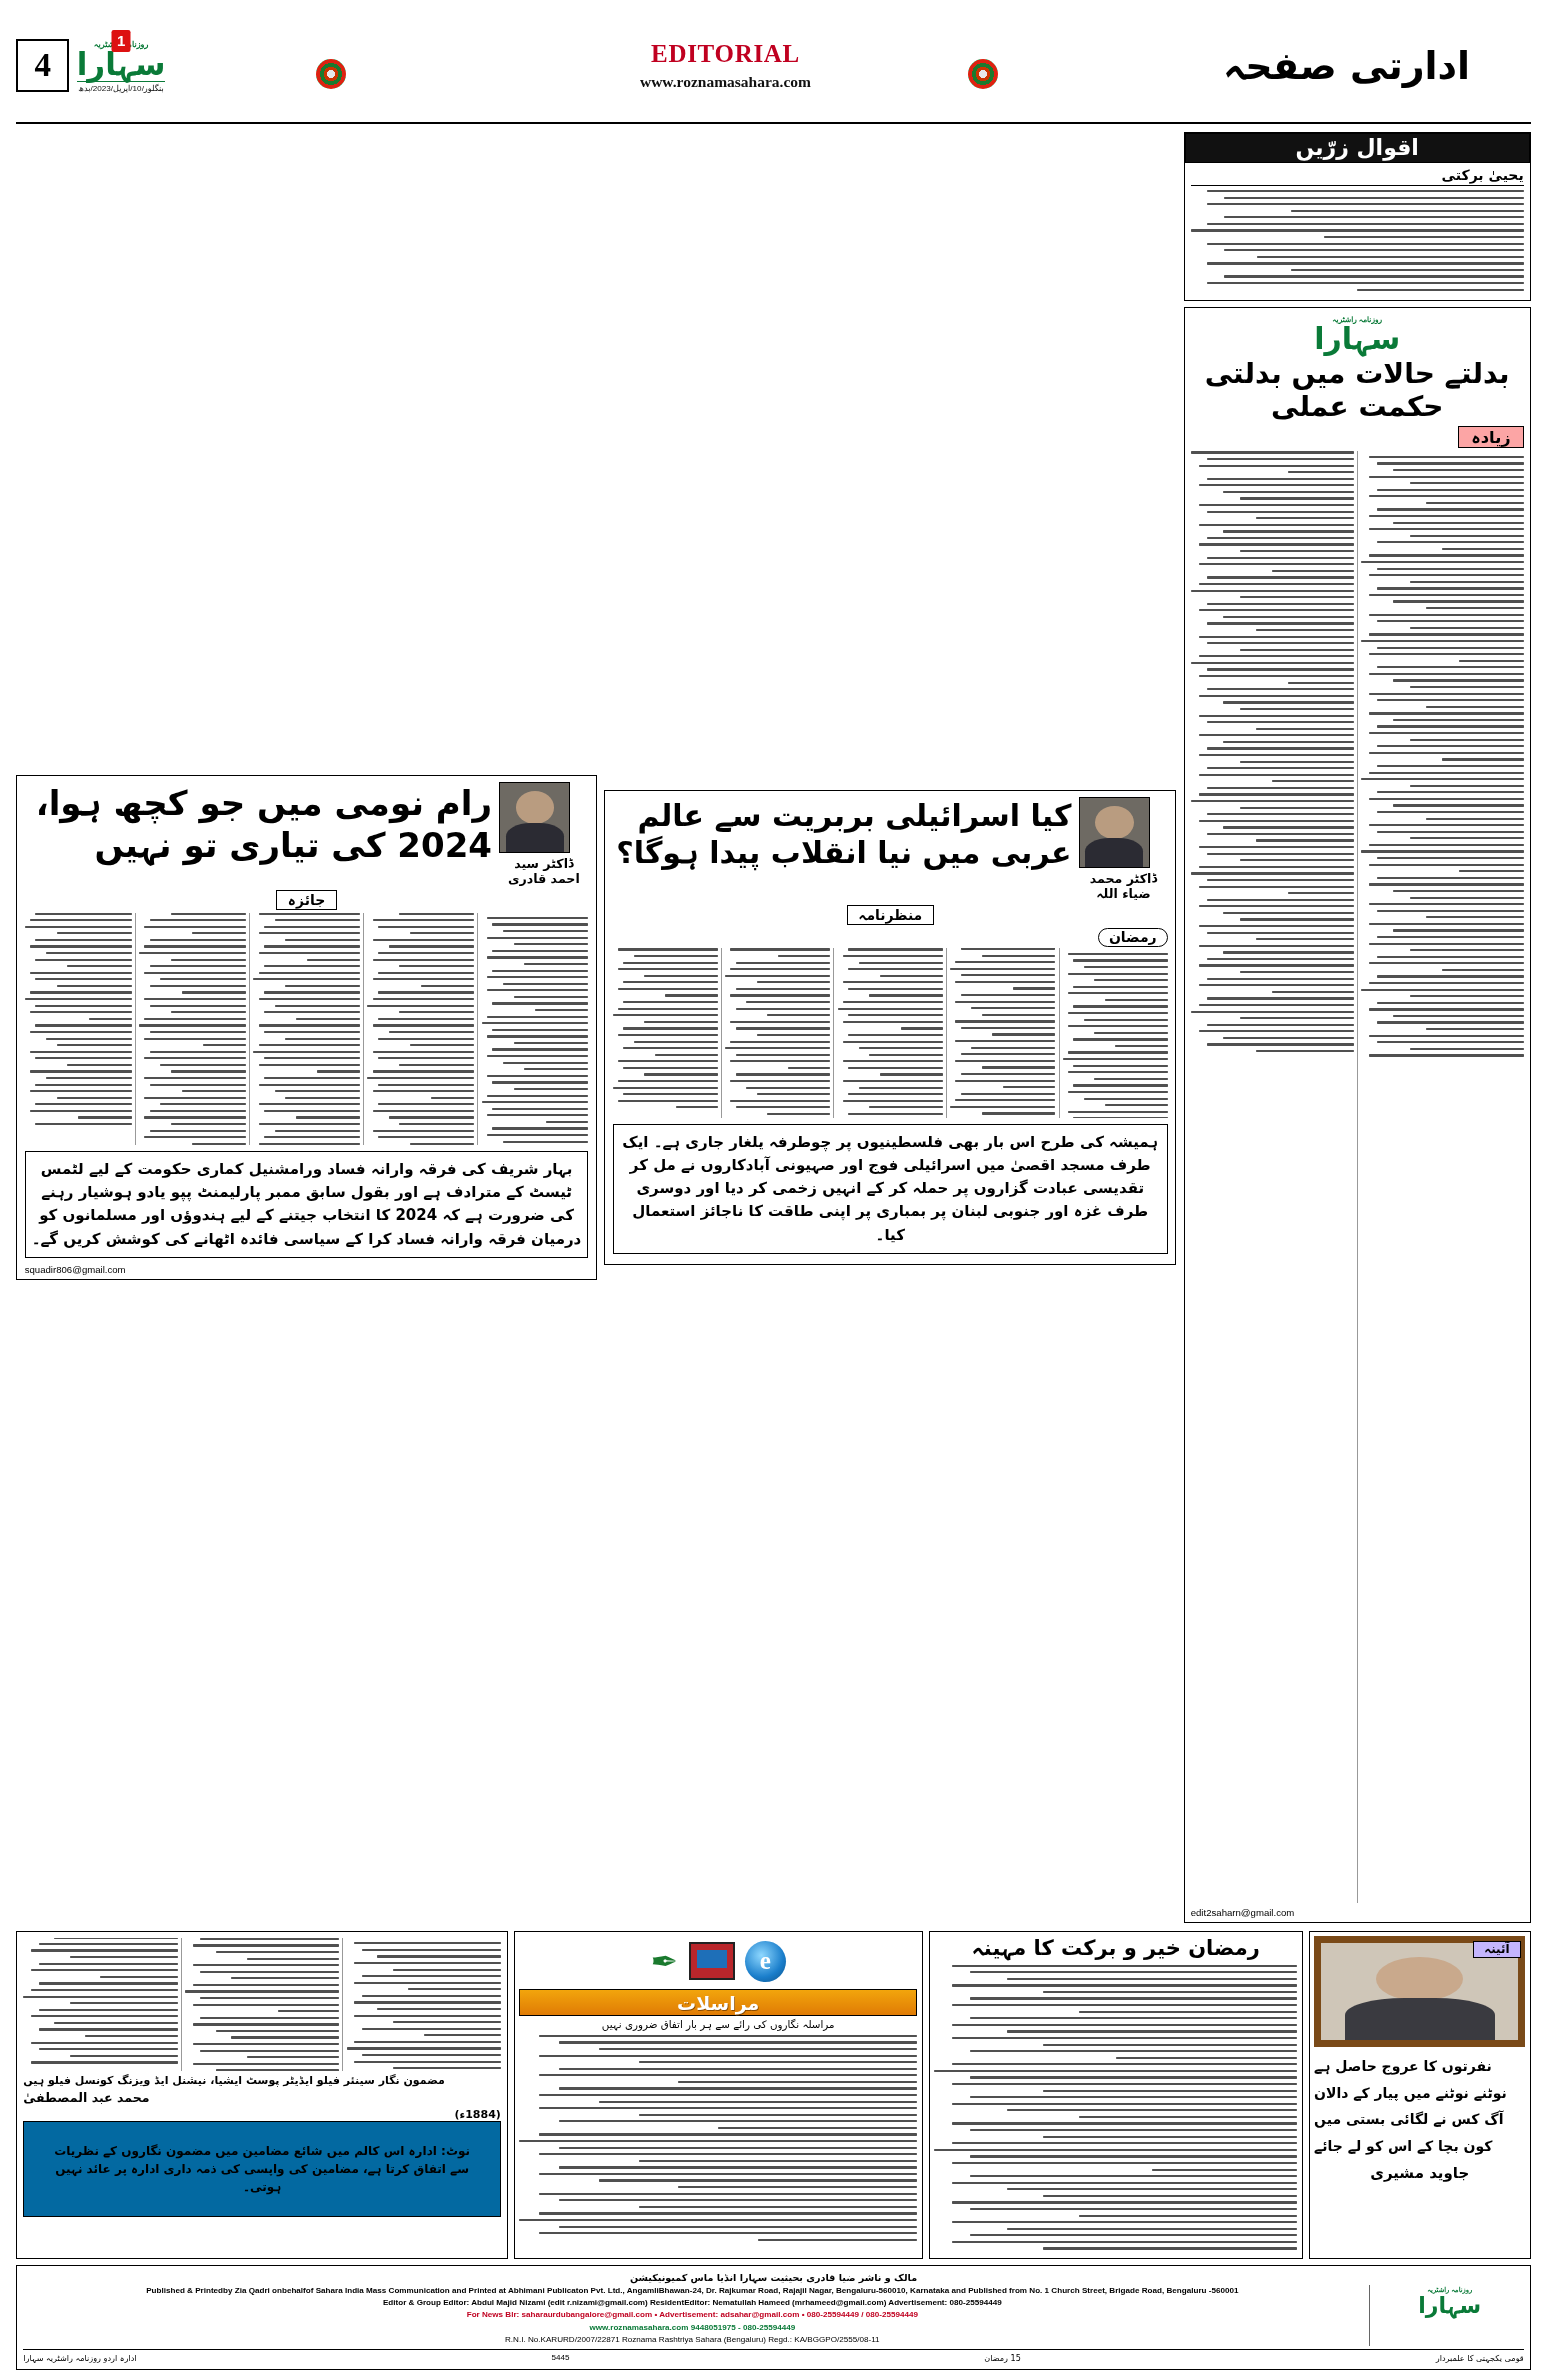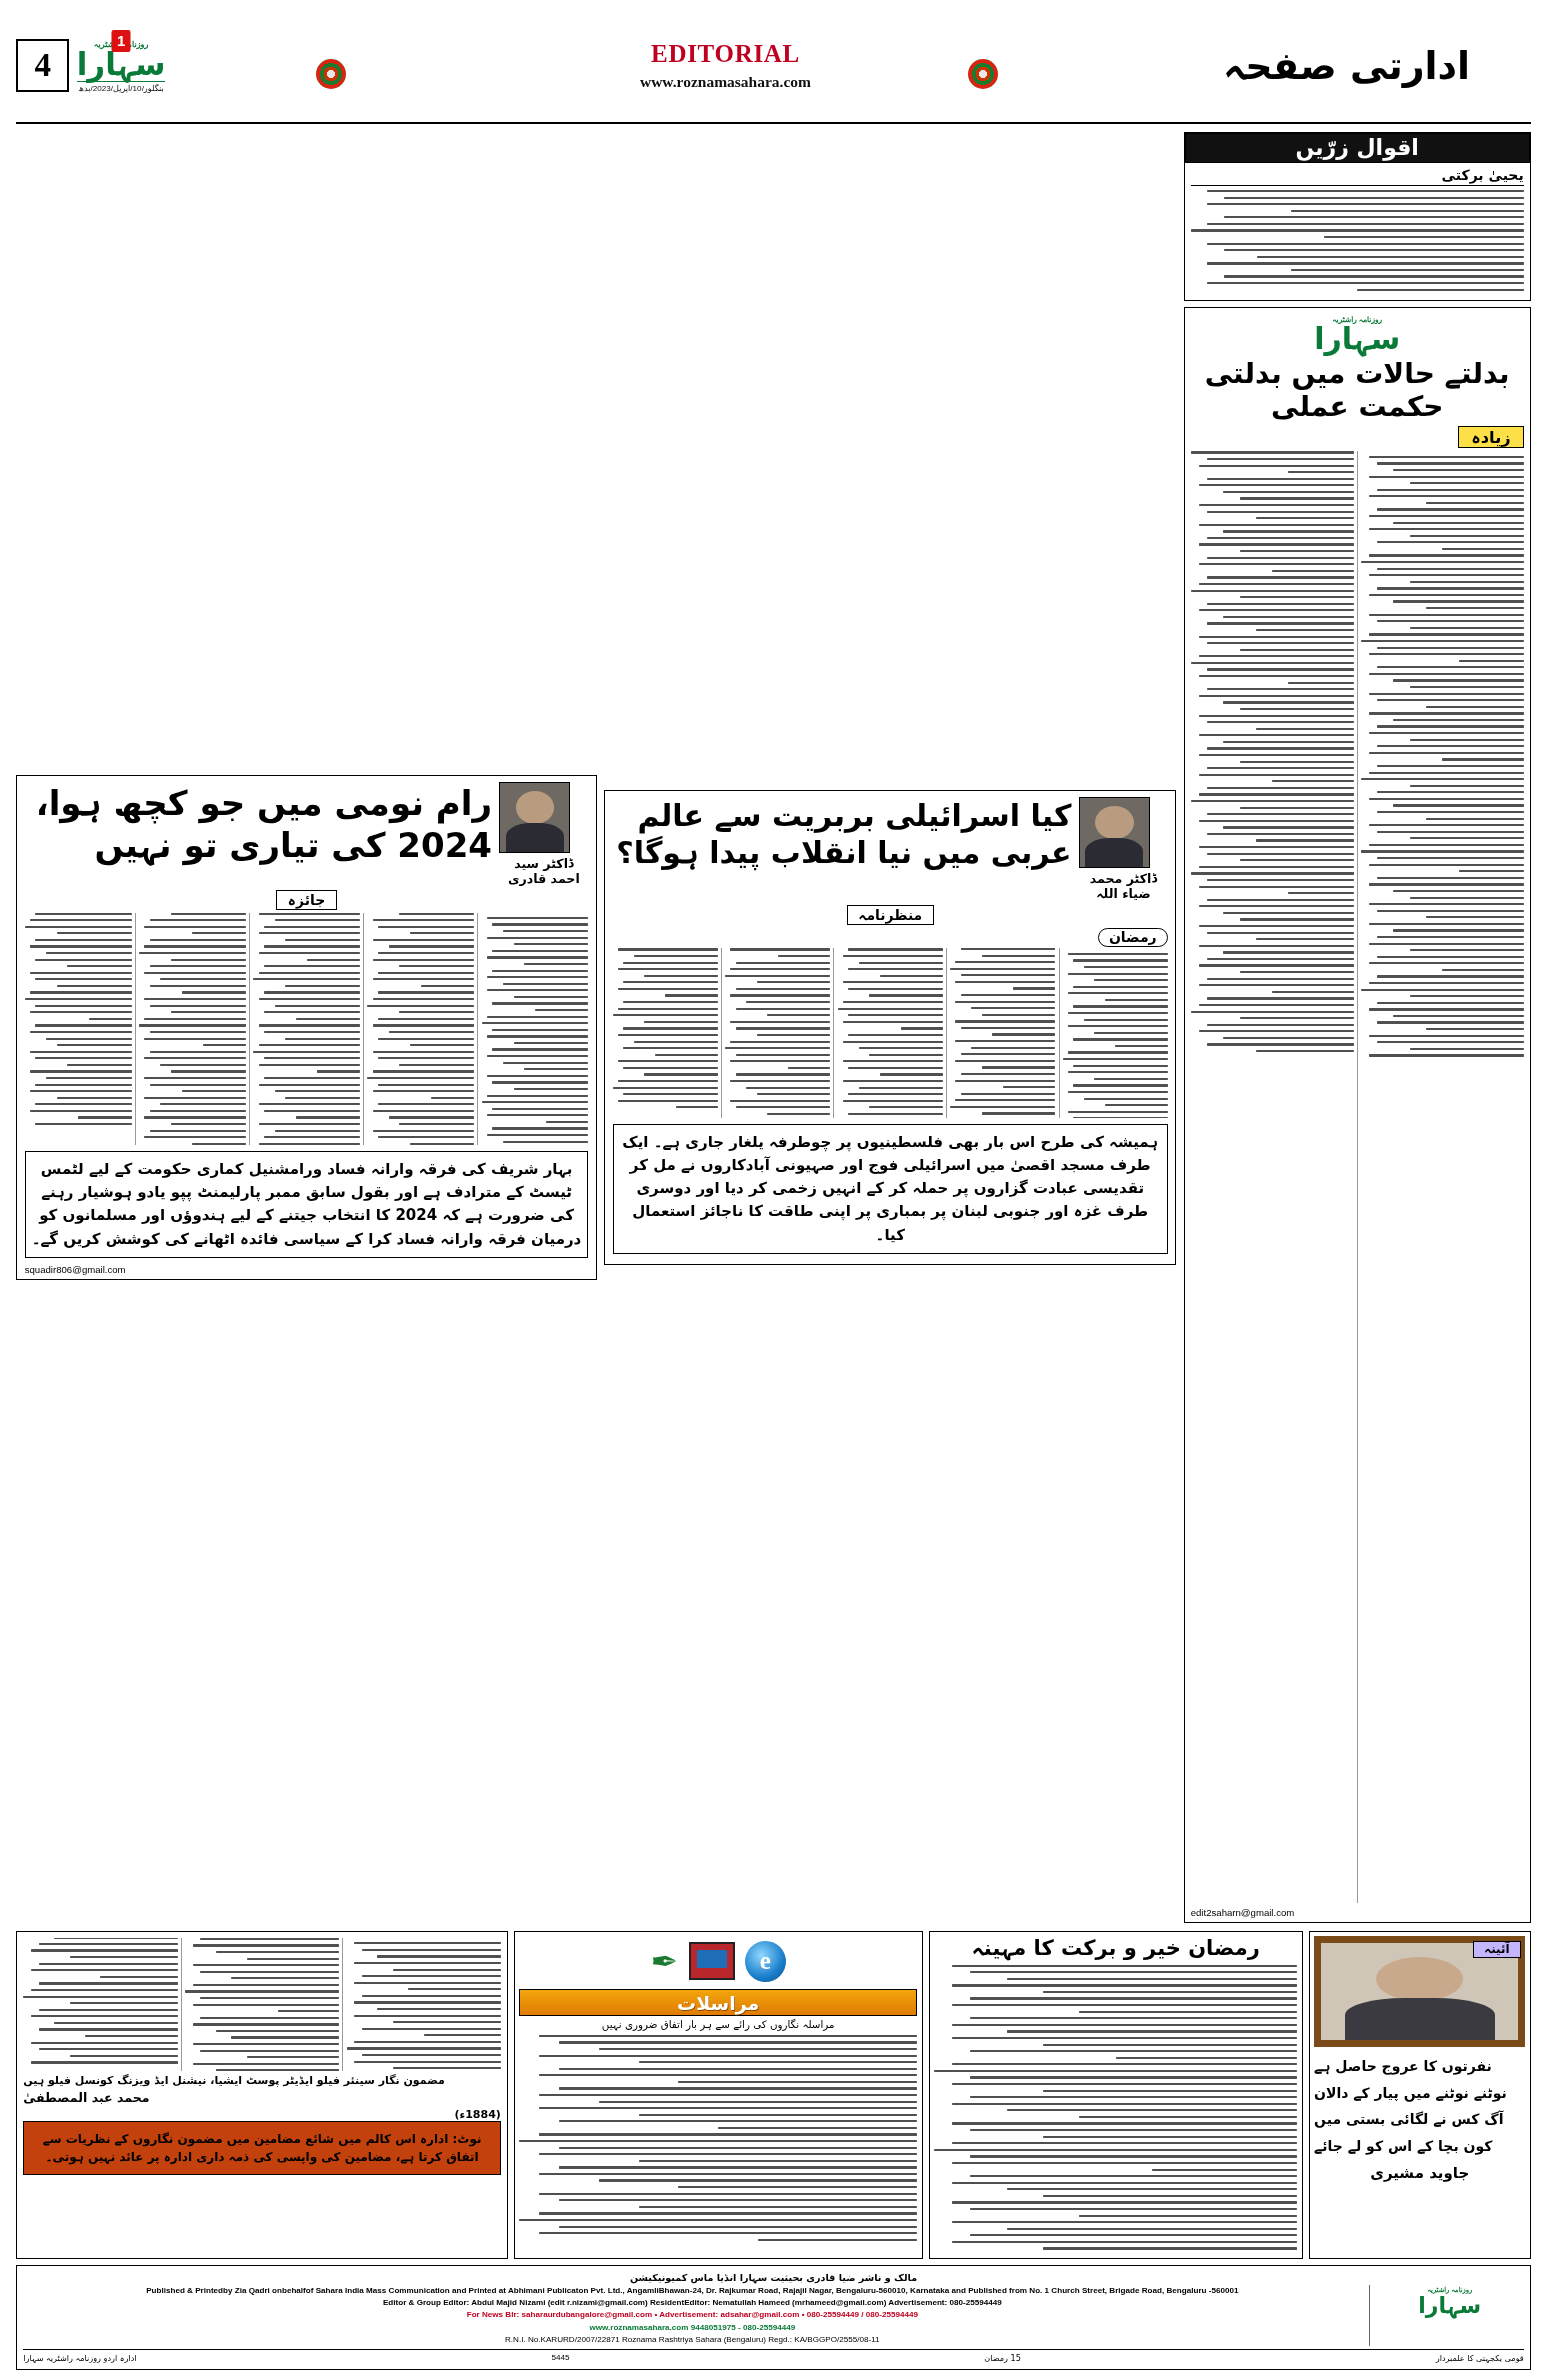--- a/index.html
+++ b/index.html
@@ -138,34 +138,34 @@
   .editorial-logo .l1 { font-size:7.4px; color:#0a7a38; font-weight:bold; }
   .editorial-logo .l2 {
     font-size:30px; font-weight:bold; color:#0a7a38; line-height:1;
     font-family:"DejaVu Sans", sans-serif; direction:rtl;
   }
   .ed-title {
     direction:rtl; text-align:center; font-size:28px; font-weight:bold;
     font-family:"DejaVu Sans", sans-serif; margin-top:3px;
   }
   .ed-kicker {
-    background:#fde047; display:inline-block; padding:0.7px 12px;
+    background:#fca5a5; display:inline-block; padding:0.7px 12px;
     font-size:16.3px; font-weight:bold; direction:rtl;
     font-family:"DejaVu Sans", sans-serif; border:0.7px solid #000;
   }
 
   
   .bottom { display:flex; gap:6px; margin-top:7.4px; }
   .b-left { flex:1.38; border:1.5px solid #000; padding:6px; }
   .b-mid { flex:1.15; border:1.5px solid #000; padding:4.4px; }
   .b-mid2 { flex:1.05; border:1.5px solid #000; padding:4.4px; }
   .b-right { width:222px; border:1.5px solid #000; padding:4.4px; }
 
   .note-box {
-    border:1.5px solid #000; background:#c2410c; direction:rtl; padding:8px;
+    border:1.5px solid #000; background:#0369a1; direction:rtl; padding:20px;
     font-size:12px; font-weight:bold; font-family:"DejaVu Sans", sans-serif;
     line-height:1.5; text-align:center;
   }
   .frame-photo {
     border:7.4px solid #7a4a18; background:#cfc6b8; height:111px; position:relative;
   }
   .frame-photo::before{
     content:""; position:absolute; left:28%; top:14%; width:44%; height:46%;
     border-radius:50%; background:#c9a98c;
   }

